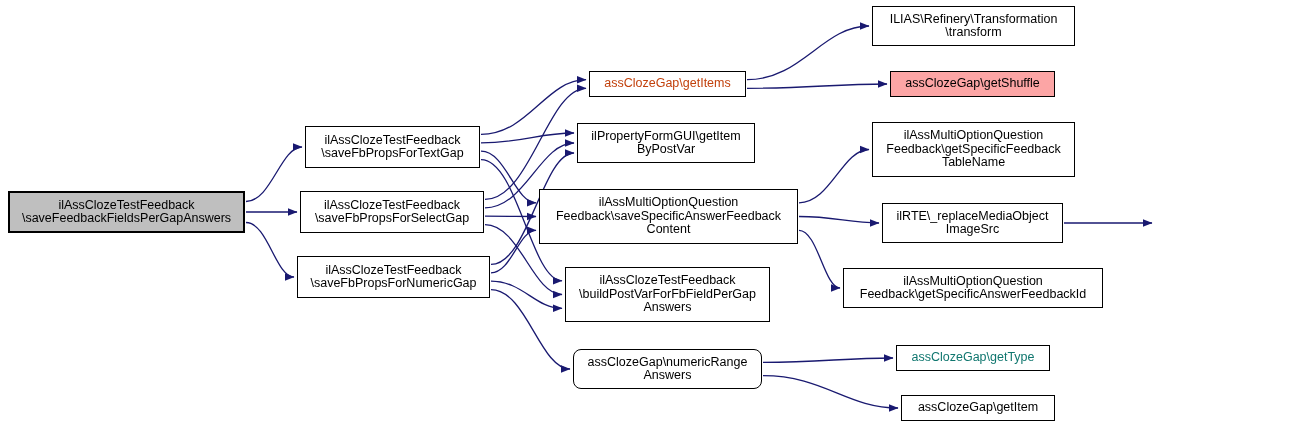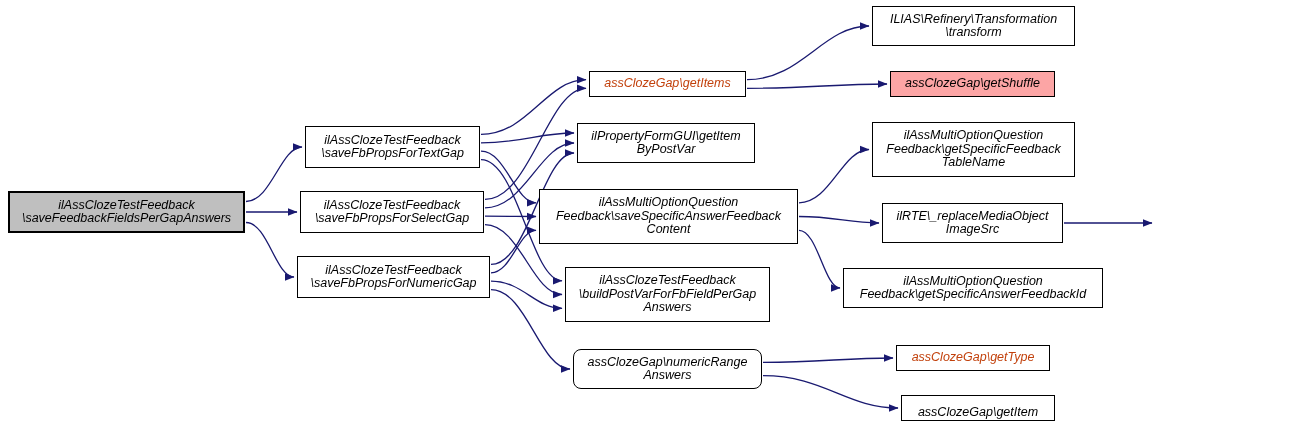--- a/index.html
+++ b/index.html
@@ -35,21 +35,20 @@
     flex-direction: column;
     align-items: center;
     justify-content: center;
     text-align: center;
     font-size: 12.5px;
     line-height: 13.5px;
     color: #000000;
     padding: 1px 17px;
     cursor: pointer;
     white-space: nowrap;
-    font-style: italic;
   }
   .node.highlighted {
     border-width: 2px;
   }
   .node span {
     display: block;
   }
 </style>
 </head>
 <body>
@@ -137,19 +136,19 @@
       <span>TableName</span>
     </div>
     <div class="node" style="left: 882px; top: 203px; width: 181px; height: 40px; background: rgb(255, 255, 255); border-color: rgb(0, 0, 0); color: rgb(0, 0, 0);">
       <span>ilRTE\_replaceMediaObject</span>
       <span>ImageSrc</span>
     </div>
     <div class="node" style="left: 843px; top: 268px; width: 260px; height: 40px; background: rgb(255, 255, 255); border-color: rgb(0, 0, 0); color: rgb(0, 0, 0);">
       <span>ilAssMultiOptionQuestion</span>
       <span>Feedback\getSpecificAnswerFeedbackId</span>
     </div>
-    <div class="node" style="left: 896px; top: 345px; width: 154px; height: 26px; background: rgb(255, 255, 255); border-color: rgb(0, 0, 0); color: #c2410c;">
+    <div class="node" style="left: 896px; top: 345px; width: 154px; height: 26px; background: rgb(255, 255, 255); border-color: rgb(0, 0, 0); color: #0f766e;">
       <span>assClozeGap\getType</span>
     </div>
-    <div class="node" style="left: 901px; top: 395px; width: 154px; height: 26px; background: rgb(255, 255, 255); border-color: rgb(0, 0, 0); color: rgb(0, 0, 0); justify-content: flex-end;">
+    <div class="node" style="left: 901px; top: 395px; width: 154px; height: 26px; background: rgb(255, 255, 255); border-color: rgb(0, 0, 0); color: rgb(0, 0, 0);">
       <span>assClozeGap\getItem</span>
     </div>
   </div>
 
 </body></html>

